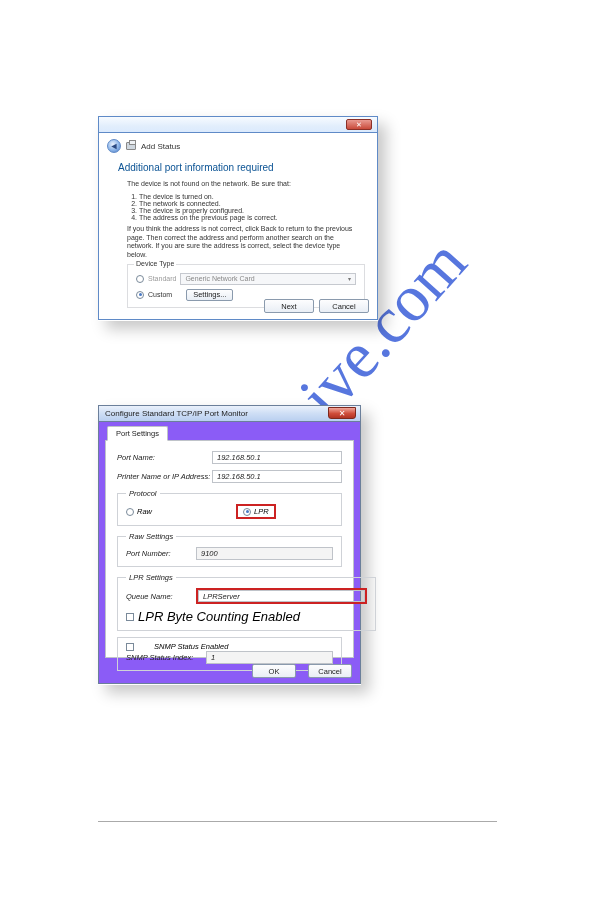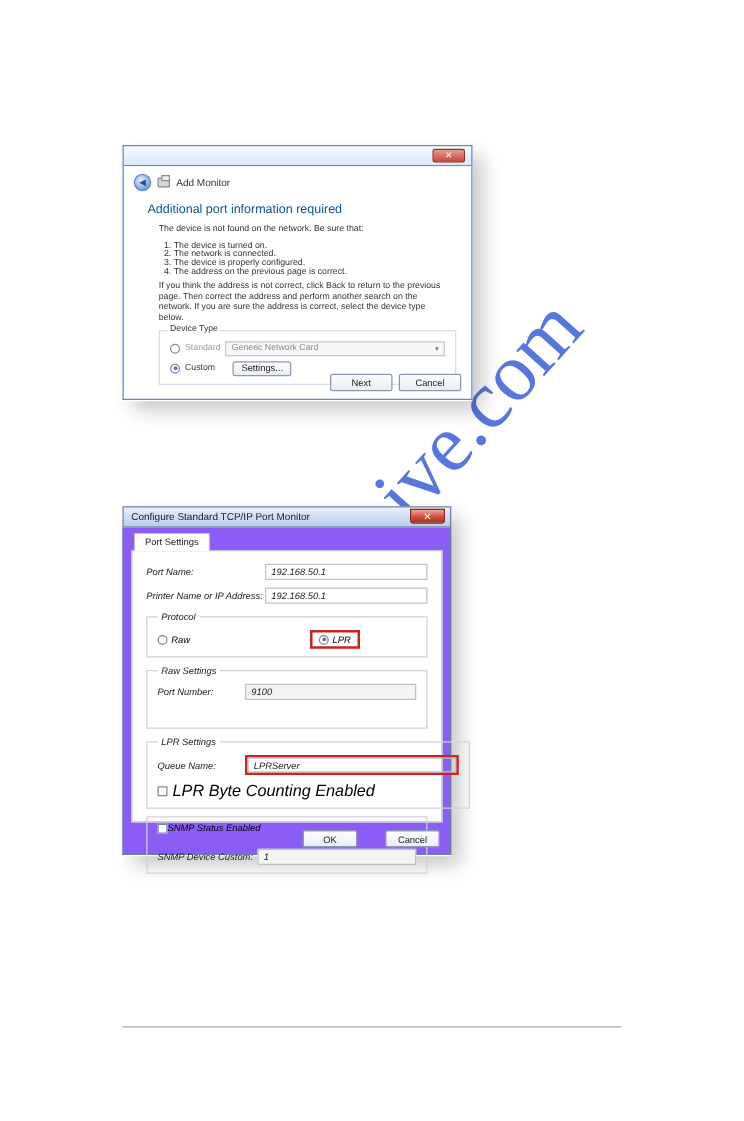--- a/index.html
+++ b/index.html
@@ -186,44 +186,44 @@
     font-size: 7.5px; color: #222; padding: 0 4px;
     display: flex; align-items: center;
   }
   fieldset.c2-fs {
     border: 1px solid #cfd2d7; margin: 0 0 6px 0; padding: 6px 8px;
     position: relative;
   }
   fieldset.c2-fs legend { font-size: 7.5px; color: #222; padding: 0 3px; }
   .c2-radio-row { display: flex; gap: 84px; font-size: 7.5px; align-items: center; }
   .c2-radio-row .opt { display: inline-flex; align-items: center; gap: 3px; }
-  .red-box { border: 2px solid #c22; padding: 1px 5px; display: inline-flex; align-items: center; gap: 3px; margin-left: 12px; }
+  .red-box { border: 2px solid #c22; padding: 1px 5px; display: inline-flex; align-items: center; gap: 3px; }
   .red-box-queue { border: 2px solid #c22; display: inline-block; padding: 0; }
   .chk {
     width: 8px; height: 8px; border: 1px solid #7a8a9a; background: #fff;
     display: inline-block;
   }
   .c2-disabled { color: #a5a5a5; }
-  .c2-footer { position: absolute; right: 8px; bottom: 5px; display: flex; gap: 22px; }
+  .c2-footer { position: absolute; right: 8px; bottom: 5px; display: flex; gap: 12px; }
 </style>
 </head>
 <body>
 <div class="page">
 
   <div class="watermark">manualshive.com</div>
 
   <div class="card1-shadow">
     <div class="c1-titlebar">
       <div class="c1-close">✕</div>
     </div>
     <div class="c1-body">
       <div class="c1-headrow">
         <span class="back-orb">◄</span>
         <span class="printer-ico"></span>
-        <span>Add Monitor</span>
+        <span>Add Status</span>
       </div>
       <div class="c1-section-title">Additional port information required</div>
       <div class="c1-text">The device is not found on the network. Be sure that:</div>
       <ol class="c1-list">
         <li>The device is turned on.</li>
         <li>The network is connected.</li>
         <li>The device is properly configured.</li>
         <li>The address on the previous page is correct.</li>
       </ol>
       <div class="c1-para">If you think the address is not correct, click Back to return to the previous page. Then correct the address and perform another search on the network. If you are sure the address is correct, select the device type below.</div>
@@ -280,47 +280,47 @@
             </span>
             <span class="red-box">
               <span class="radio checked"></span>
               <span>LPR</span>
             </span>
           </div>
         </fieldset>
 
         <fieldset class="c2-fs">
           <legend>Raw Settings</legend>
-          <div class="c2-field" style="margin-bottom:16px">
+          <div class="c2-field" style="margin-bottom:0">
             <span class="lbl c2-disabled" style="width:70px">Port Number:</span>
             <span class="val c2-disabled" style="background:#f4f4f4">9100</span>
           </div>
         </fieldset>
 
         <fieldset class="c2-fs">
           <legend>LPR Settings</legend>
           <div class="c2-field" style="margin-bottom:5px">
             <span class="lbl" style="width:70px">Queue Name:</span>
             <span class="red-box-queue">
               <span class="val" style="border:1px solid #bfc3c9; width:167px; height:12px">LPRServer</span>
             </span>
           </div>
           <div style="font-size:13px; display:flex; align-items:center; gap:4px">
             <span class="chk"></span>
             <span>LPR Byte Counting Enabled</span>
           </div>
         </fieldset>
 
         <fieldset class="c2-fs" style="padding-top:4px">
-          <div style="font-size:7.5px; display:flex; align-items:center; gap:0; margin-bottom:12px">
+          <div style="font-size:7.5px; display:flex; align-items:center; gap:20px; margin-bottom:0">
             <span class="chk"></span>
             <span>SNMP Status Enabled</span>
           </div>
           <div class="c2-field" style="margin-bottom:0">
-            <span class="lbl c2-disabled" style="width:80px">SNMP Device Custom:</span>
+            <span class="lbl c2-disabled" style="width:80px">SNMP Status Index:</span>
             <span class="val c2-disabled" style="background:#f4f4f4">1</span>
           </div>
         </fieldset>
 
       </div>
       <div class="c2-footer">
         <span class="win-btn" style="min-width:44px">OK</span>
         <span class="win-btn" style="min-width:44px">Cancel</span>
       </div>
     </div>

